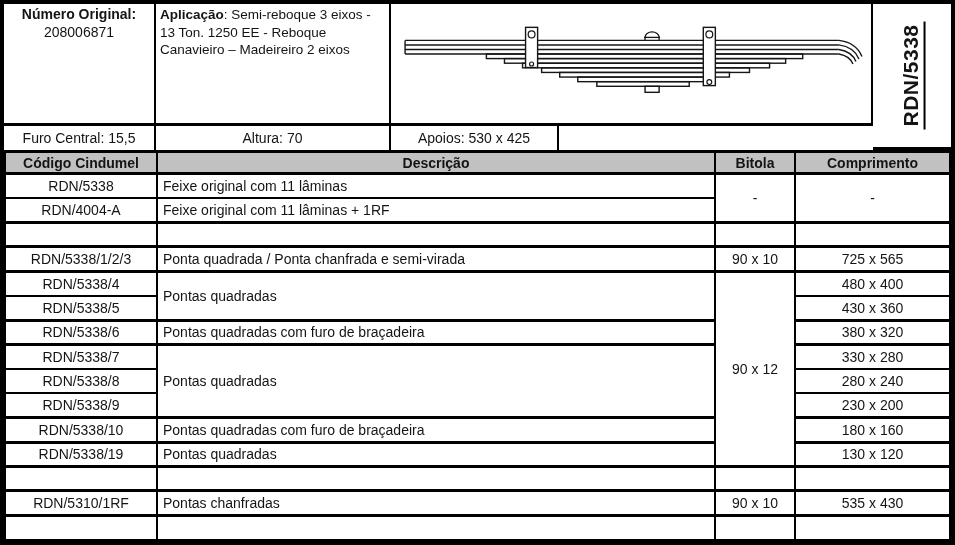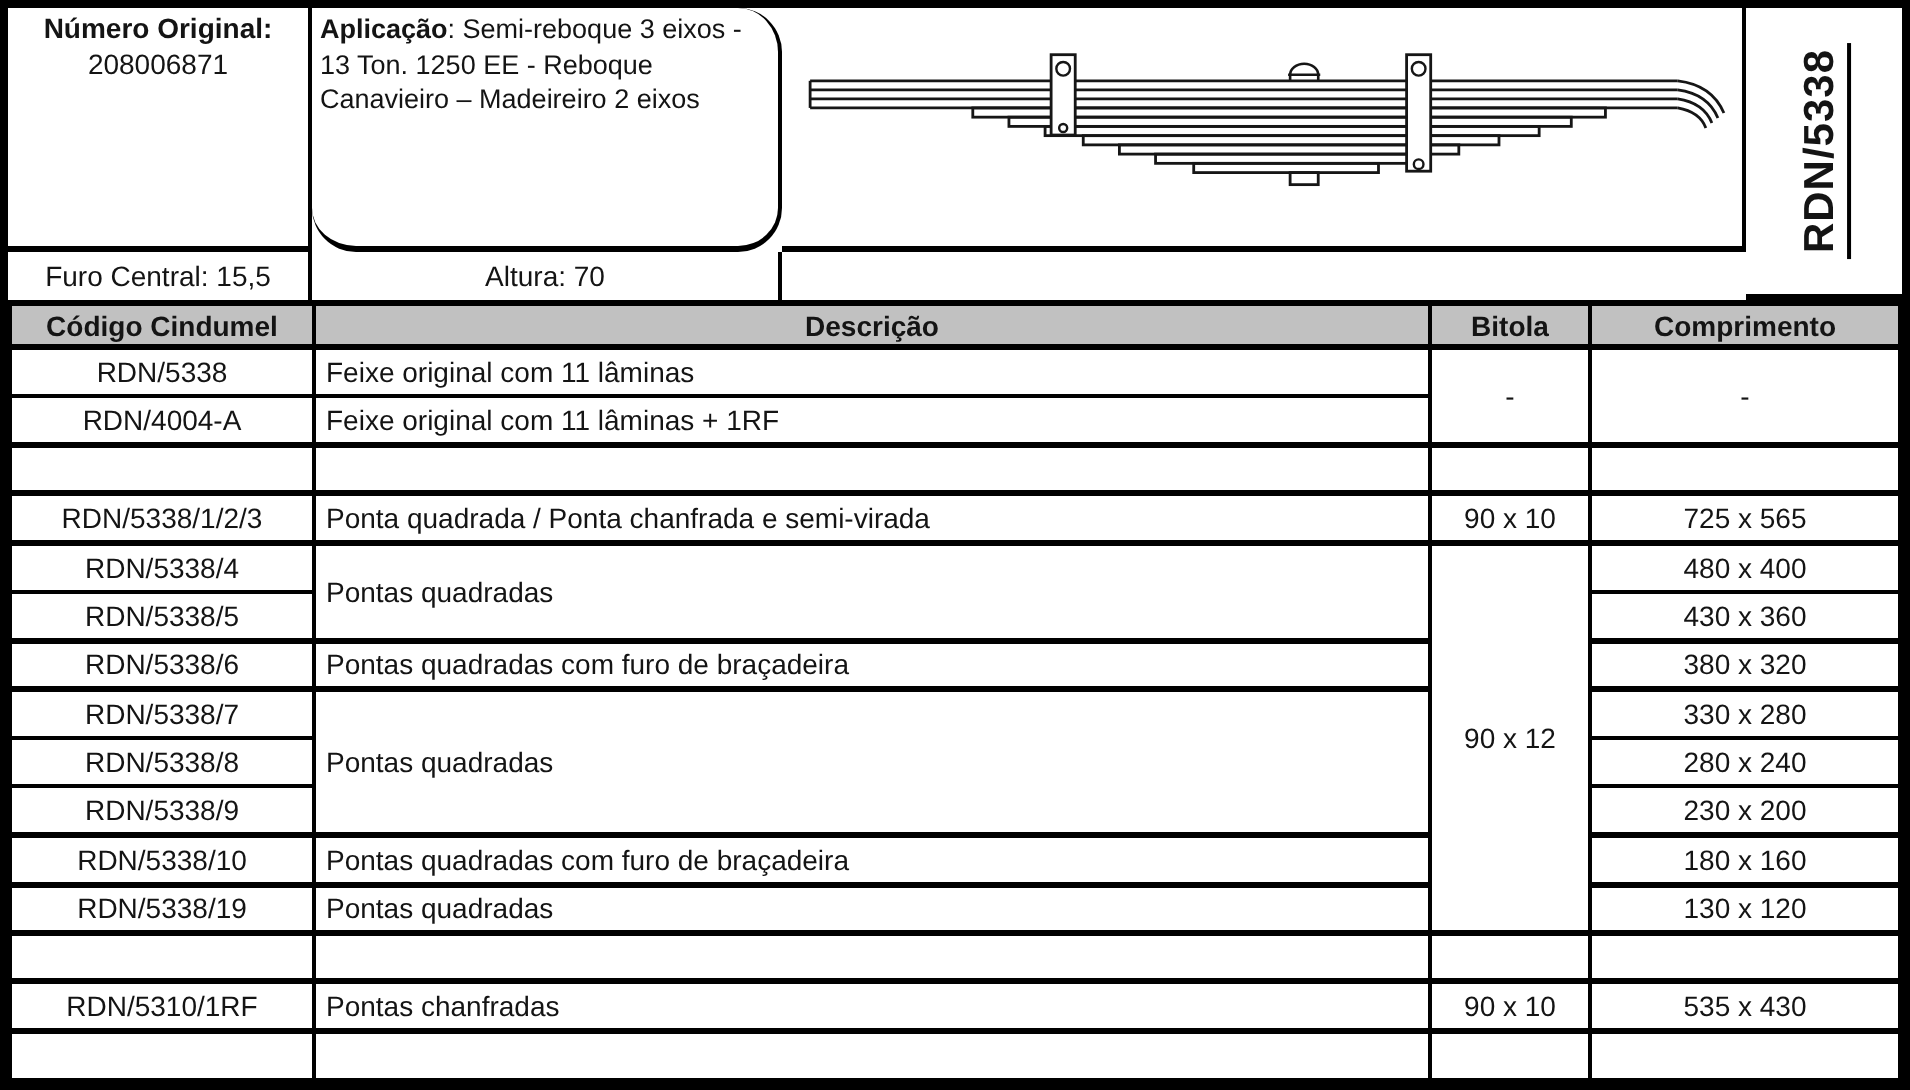--- a/index.html
+++ b/index.html
@@ -14,21 +14,21 @@
   
   .top{
     display:grid;
     grid-template-columns:152px 235px 168px 137px 177px 1fr;
     grid-template-rows:122px 24px;
     flex:0 0 auto;
   }
   .tcell{box-sizing:border-box;border-right:2px solid #000;border-bottom:3px solid #000;overflow:hidden;background:#fff;}
   .numero{grid-column:1;grid-row:1;text-align:center;padding-top:2px;font-size:14px;line-height:1.25;}
   .numero .lbl{font-weight:bold;}
-  .aplicacao{grid-column:2;grid-row:1;padding:2px 4px 0 4px;font-size:13.5px;line-height:1.3;border-radius:22px;}
+  .aplicacao{grid-column:2;grid-row:1;padding:2px 4px 0 4px;font-size:13.5px;line-height:1.3;}
   .aplicacao .lbl{font-weight:bold;}
   .drawing{grid-column:3 / span 3;grid-row:1;position:relative;}
   .drawing svg{display:block;width:100%;height:100%;}
   .rdnbox{grid-column:6;grid-row:1 / span 2;border-right:none;display:flex;align-items:center;justify-content:center;}
   .rdn-text{
     transform:rotate(-90deg);
     font-weight:bold;font-size:21px;letter-spacing:.5px;
     border-bottom:2.5px solid #000;padding:0 3px 1px 3px;
     white-space:nowrap;
   }
@@ -110,20 +110,21 @@
         </g>
       </svg>
     </div>
 
     <div class="tcell rdnbox">
       <span class="rdn-text">RDN/5338</span>
     </div>
 
     <div class="tcell r2">Furo Central: 15,5</div>
     <div class="tcell r2">Altura: 70</div>
+    <div class="tcell r2">Apoios: 530 x 425</div>
   </div>
 
   <table>
     <colgroup>
         <col class="c-cod">
         <col class="c-desc">
         <col class="c-bit">
         <col>
       </colgroup>
     <thead>

